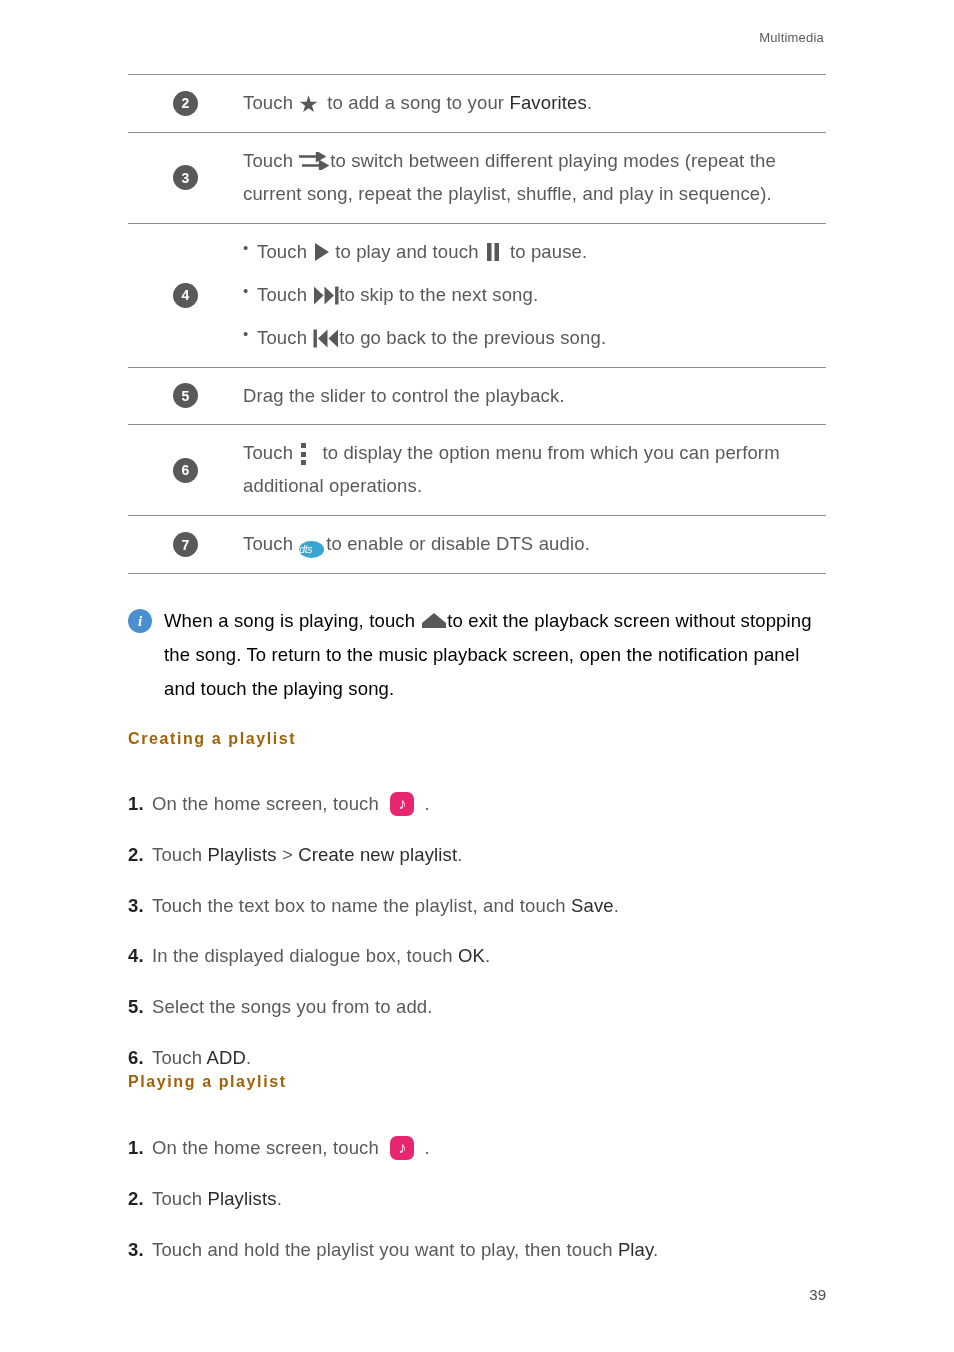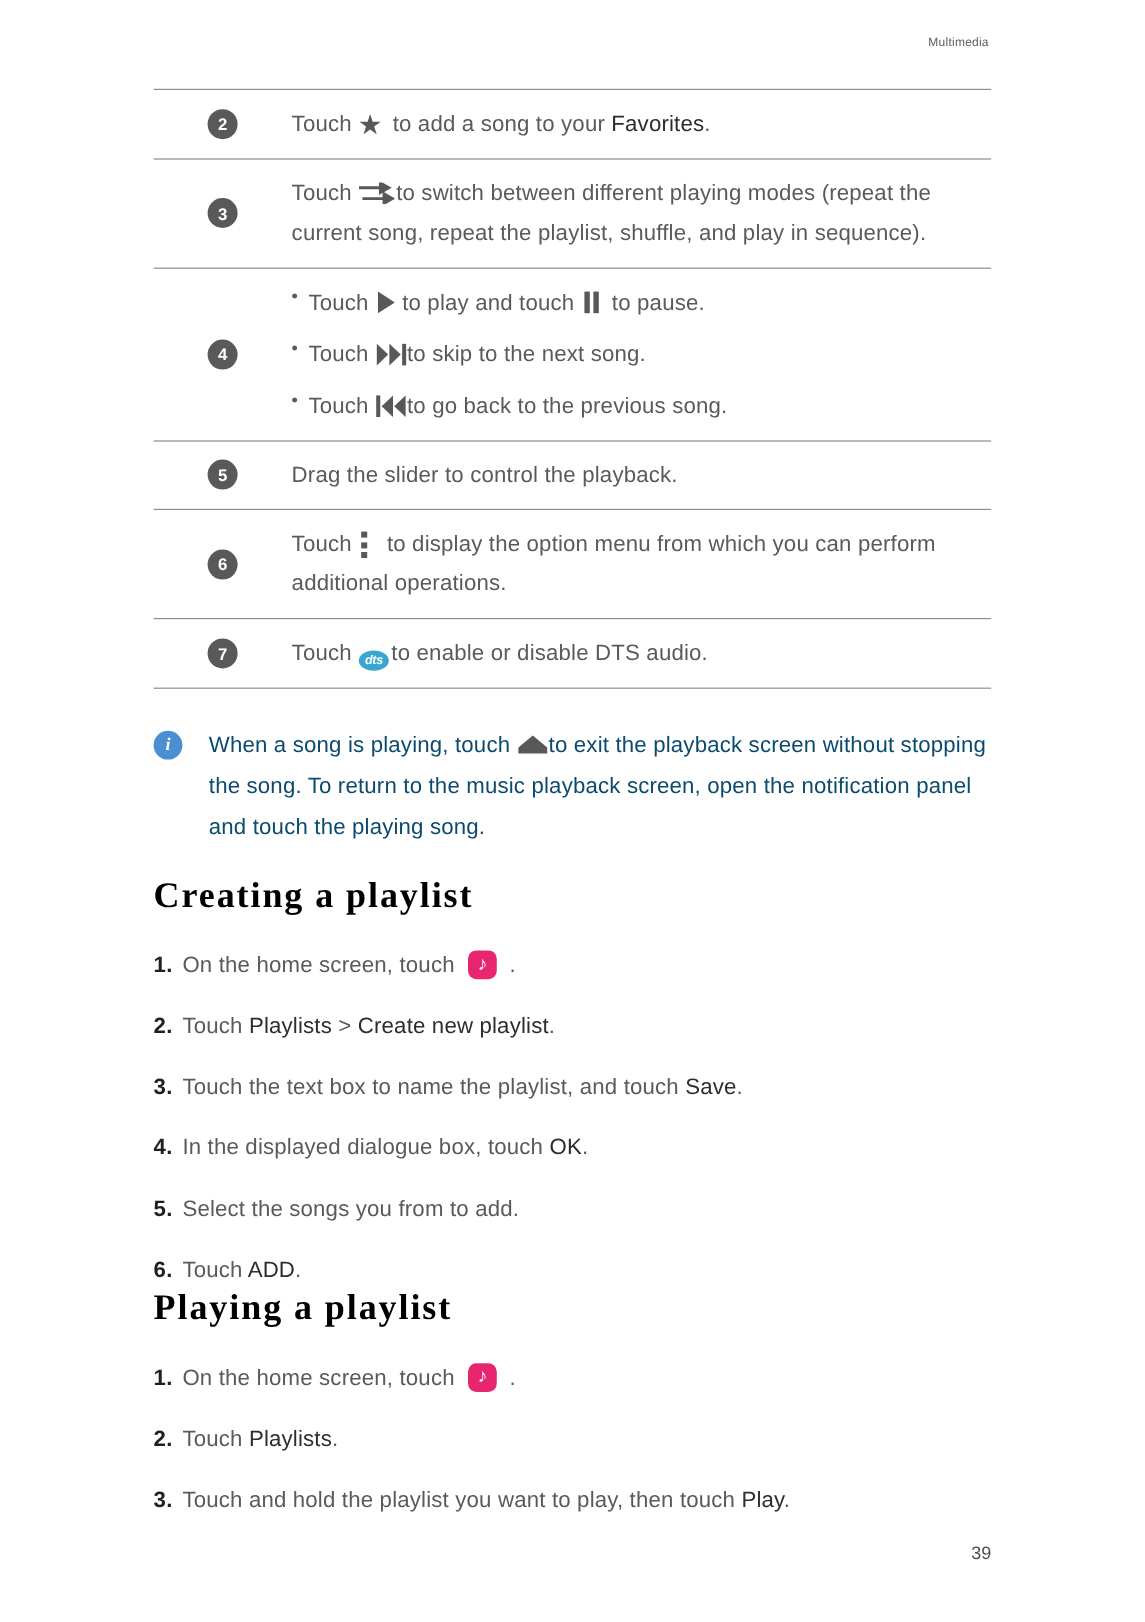--- a/index.html
+++ b/index.html
@@ -23,21 +23,21 @@
     height: 1352px;
   }
 
   
   .header {
     position: absolute;
     left: 0;
     top: 30px;
     width: 824px;
     text-align: right;
-    font-size: 10px;
+    font-size: 13px;
     color: #5c5c5e;
     letter-spacing: .2px;
   }
 
   
   .table {
     position: absolute;
     left: 128px;
     top: 74px;
     width: 698px;
@@ -144,23 +144,23 @@
   }
   .ic-dots i:last-child { margin-bottom: 0; }
   .ic-dts {
     display: inline-block;
     width: 25px;
     height: 17px;
     border-radius: 50%;
     background: #3aa6d0;
     color: #ffffff;
     font-size: 10.5px;
-    font-weight: bold;
+    font-weight: normal;
     font-style: italic;
-    text-align: center;
+    text-align: left;
     line-height: 17px;
     letter-spacing: -.3px;
     vertical-align: -3px;
     margin: 0 2px 0 6px;
     font-family: "Liberation Sans", sans-serif;
   }
   .ic-home {
     width: 26px;
     height: 17px;
     margin: 0 0 0 6px;
@@ -204,36 +204,36 @@
     color: #ffffff;
     font-size: 15px;
     font-style: italic;
     font-weight: bold;
     font-family: "Liberation Serif", serif;
     text-align: center;
     line-height: 24px;
     margin-top: 5px;
   }
   .note-text {
-    margin-left: 22px;
+    margin-left: 12px;
     font-size: 18.5px;
     line-height: 1.84;
-    color: #0c4a6e;
+    color: #000000;
     letter-spacing: .15px;
   }
 
   
   .h2 {
     position: absolute;
     left: 128px;
-    font-size: 30px;
+    font-size: 16px;
     font-weight: bold;
-    color: #000000;
+    color: #a16207;
     letter-spacing: 1.6px;
-    font-family: Liberation Serif, serif;
+    font-family: Liberation Sans, sans-serif;
   }
   .steps {
     position: absolute;
     left: 128px;
     width: 720px;
   }
   .step {
     display: flex;
     align-items: baseline;
     font-size: 18.5px;

